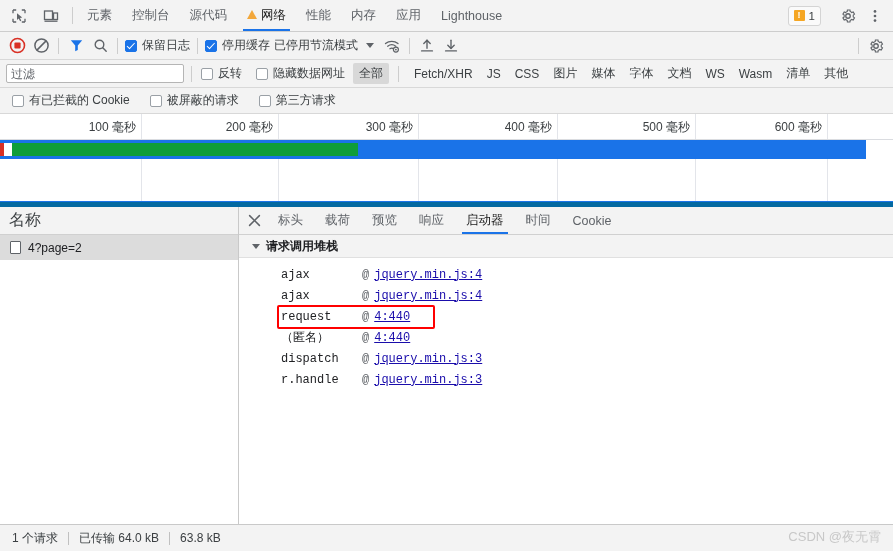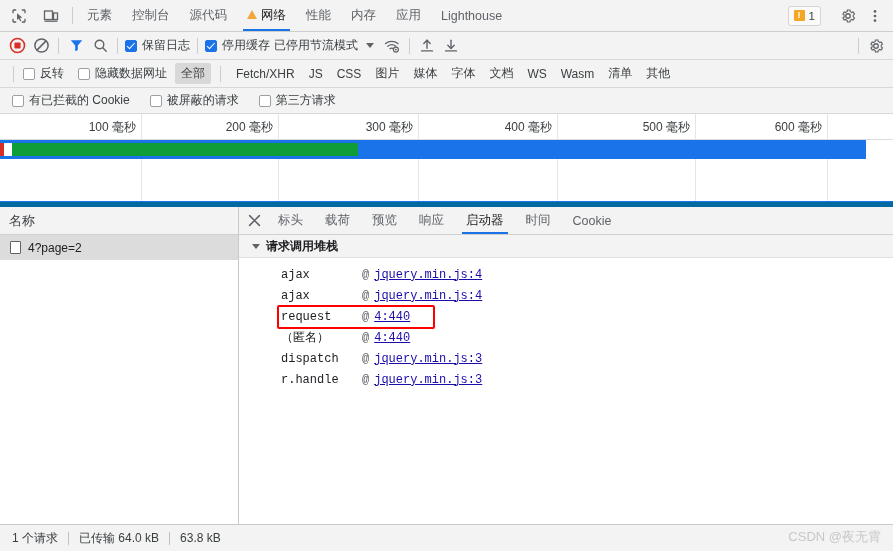--- a/index.html
+++ b/index.html
@@ -259,21 +259,21 @@
     display: flex; flex-direction: column;
     border-right: 1px solid #c9c9c9;
     background: #fff;
   }
   .req-header {
     height: 27px; min-height: 27px;
     background: #f3f3f3;
     border-bottom: 1px solid #d0d0d0;
     display: flex; align-items: center;
     padding-left: 9px;
-    font-size: 13px;
+    font-size: 16px;
     color: #3c4043;
   }
   .req-row {
     height: 25px;
     display: flex; align-items: center;
     gap: 7px;
     padding-left: 10px;
     font-size: 12px;
     color: #202124;
     background: #dcdcdc;
@@ -533,20 +533,21 @@
     <div class="tb-sep"></div>
     <div class="tb-btn">
       <svg width="16" height="16" viewBox="0 0 16 16">
         <path d="M8 5.1a2.9 2.9 0 100 5.8 2.9 2.9 0 000-5.8zm0 4.5a1.6 1.6 0 110-3.2 1.6 1.6 0 010 3.2z" fill="#5f6368"></path>
         <path d="M13.3 8c0-.3 0-.6-.1-.9l1.3-1-1.3-2.2-1.5.6a5 5 0 00-1.5-.9L10 2H7.4l-.2 1.6c-.5.2-1 .5-1.5.9l-1.5-.6-1.3 2.2 1.3 1a5 5 0 000 1.8l-1.3 1 1.3 2.2 1.5-.6c.4.4.9.7 1.5.9L7.4 14H10l.2-1.6c.6-.2 1-.5 1.5-.9l1.5.6 1.3-2.2-1.3-1c.1-.3.1-.6.1-.9z" fill="none" stroke="#5f6368" stroke-width="1.1"></path>
       </svg>
     </div>
   </div>
 
   <div class="filter-row">
+    <input class="filter-input" type="text" placeholder="过滤" style="">
     <div class="frow-sep"></div>
     <label class="cbx">
       <span class="box"></span>
       <span>反转</span>
     </label>
     <div style="width:10px"></div>
     <label class="cbx">
       <span class="box"></span>
       <span>隐藏数据网址</span>
     </label>

